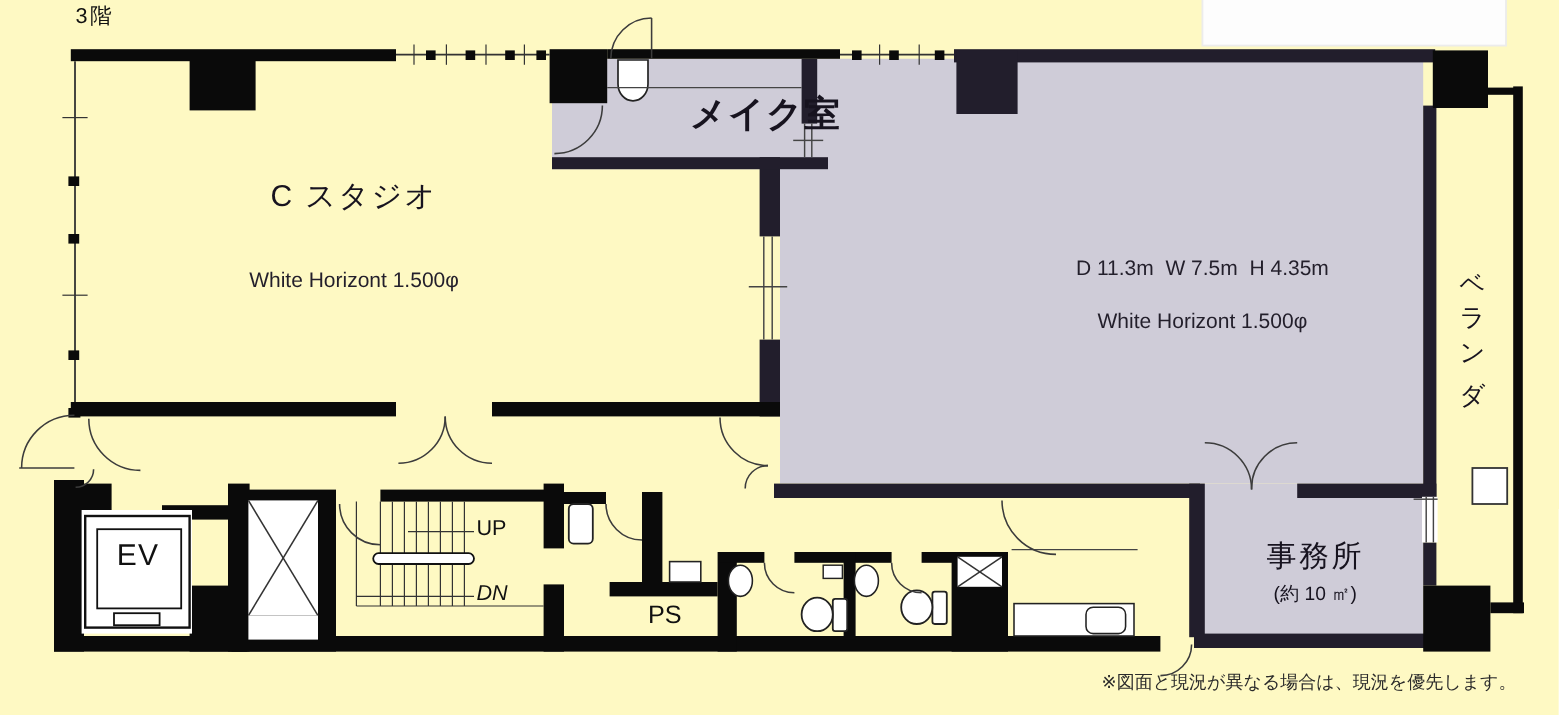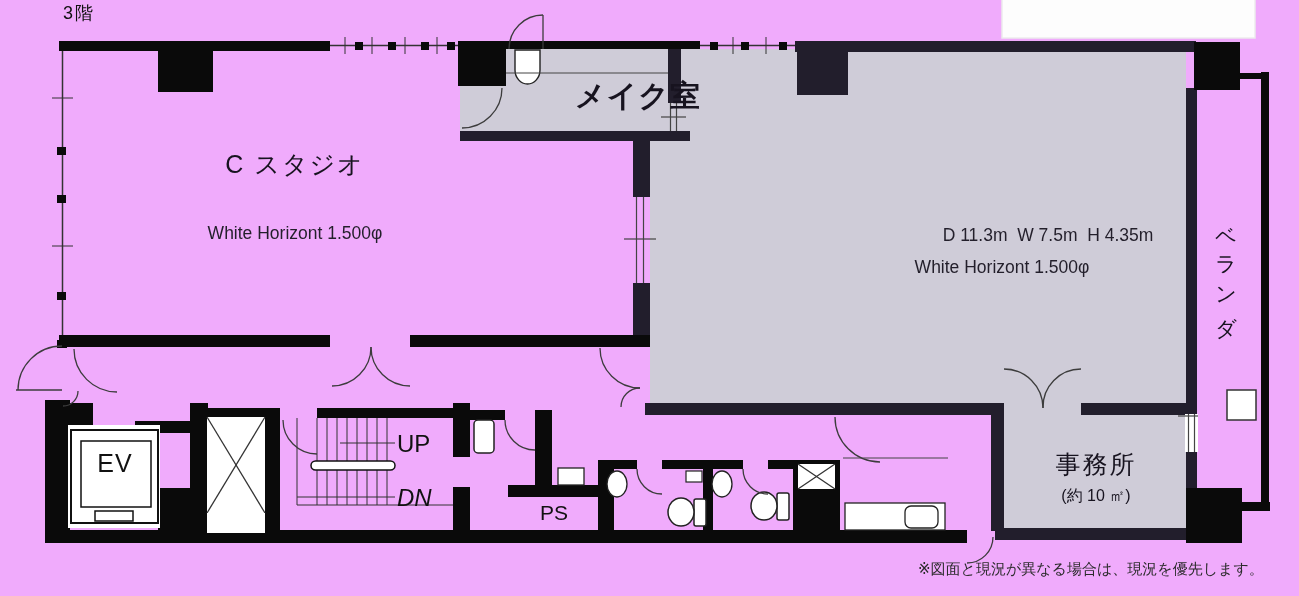--- a/index.html
+++ b/index.html
@@ -1,28 +1,28 @@
 <!DOCTYPE html>
 <html><head>
 <meta charset="utf-8">
 <style>
   html,body{margin:0;padding:0;background:#fff;}
   #stage{
-    position:relative;width:1299px;height:596px;background:#f0abfc;overflow:hidden;
+    position:relative;width:1299px;height:596px;background:#fef9c3;overflow:hidden;
     font-family:"Liberation Sans","DejaVu Sans",sans-serif;color:#1c1822;
   }
   #plan-svg{position:absolute;left:0;top:0;}
   .lbl{position:absolute;white-space:nowrap;line-height:1.1;}
   .ctr{transform:translateX(-50%);}
   .room-title{font-size:25px;font-weight:500;letter-spacing:2px;color:#17131f;}
   .room-dims{font-size:17.5px;font-weight:500;color:#231f2b;white-space:pre;}
   .small-title{font-size:30px;font-weight:700;color:#17131f;letter-spacing:1px;margin-left:46px;}
   .floor-lbl{font-size:18px;color:#111;letter-spacing:2px;}
   .ev-lbl{font-size:25px;color:#111;letter-spacing:1px;}
-  .stair-lbl{font-size:24px;color:#111;text-align:right;}
+  .stair-lbl{font-size:18px;color:#111;text-align:right;}
   .ps-lbl{font-size:21px;color:#111;}
   .office-title{font-size:25px;font-weight:500;color:#17131f;letter-spacing:2px;}
   .office-area{font-size:16px;color:#17131f;}
   .veranda-lbl{
     font-size:21px;color:#17131f;letter-spacing:6px;
     writing-mode:vertical-rl;text-orientation:upright;
   }
   .note-lbl{font-size:15px;color:#2b2b2b;}
 </style>
 </head>
@@ -238,21 +238,21 @@
   </g>
 </svg>
 
   <div class="lbl floor-lbl" style="left:63px;top:4px;">3階</div>
 
   <div class="lbl ctr room-title" style="left:295px;top:151px;text-align:right;">C スタジオ</div>
   <div class="lbl ctr room-dims" style="left:295px;top:224px;">White Horizont 1.500φ</div>
 
   <div class="lbl ctr small-title" style="left:592px;top:79px;">メイク室</div>
 
-  <div class="lbl ctr room-dims" style="left:1002px;top:226px;margin-left:46px;">D 11.3m  W 7.5m  H 4.35m</div>
+  <div class="lbl ctr room-dims" style="left:1002px;top:214px;">D 11.3m  W 7.5m  H 4.35m</div>
   <div class="lbl ctr room-dims" style="left:1002px;top:258px;">White Horizont 1.500φ</div>
 
   <div class="lbl veranda-lbl" style="left:1215px;top:212px;">ベランダ</div>
 
   <div class="lbl ctr office-title" style="left:1096px;top:451px;">事務所</div>
   <div class="lbl ctr office-area" style="left:1096px;top:487px;">(約 10 ㎡)</div>
 
   <div class="lbl ctr ev-lbl" style="left:115px;top:450px;">EV</div>
   <div class="lbl stair-lbl" style="left:397px;top:431px;">UP</div>
   <div class="lbl stair-lbl" style="left:397px;top:485px;font-style:italic;">DN</div>

